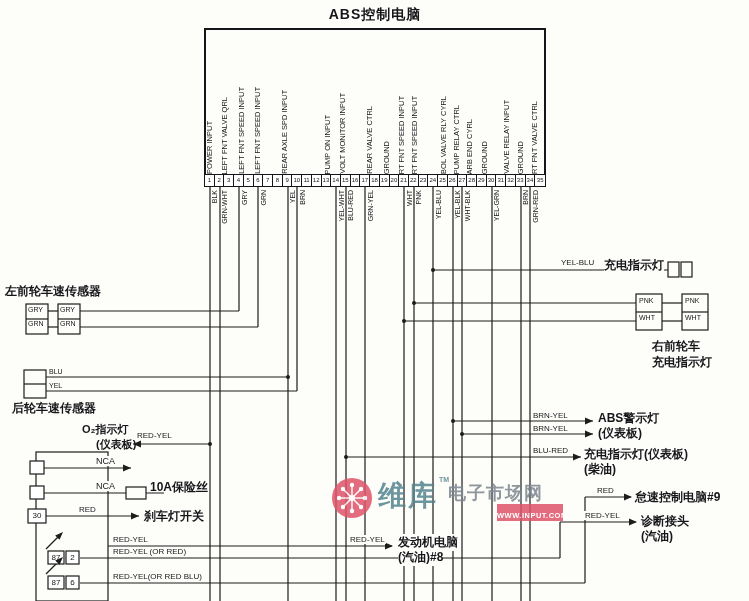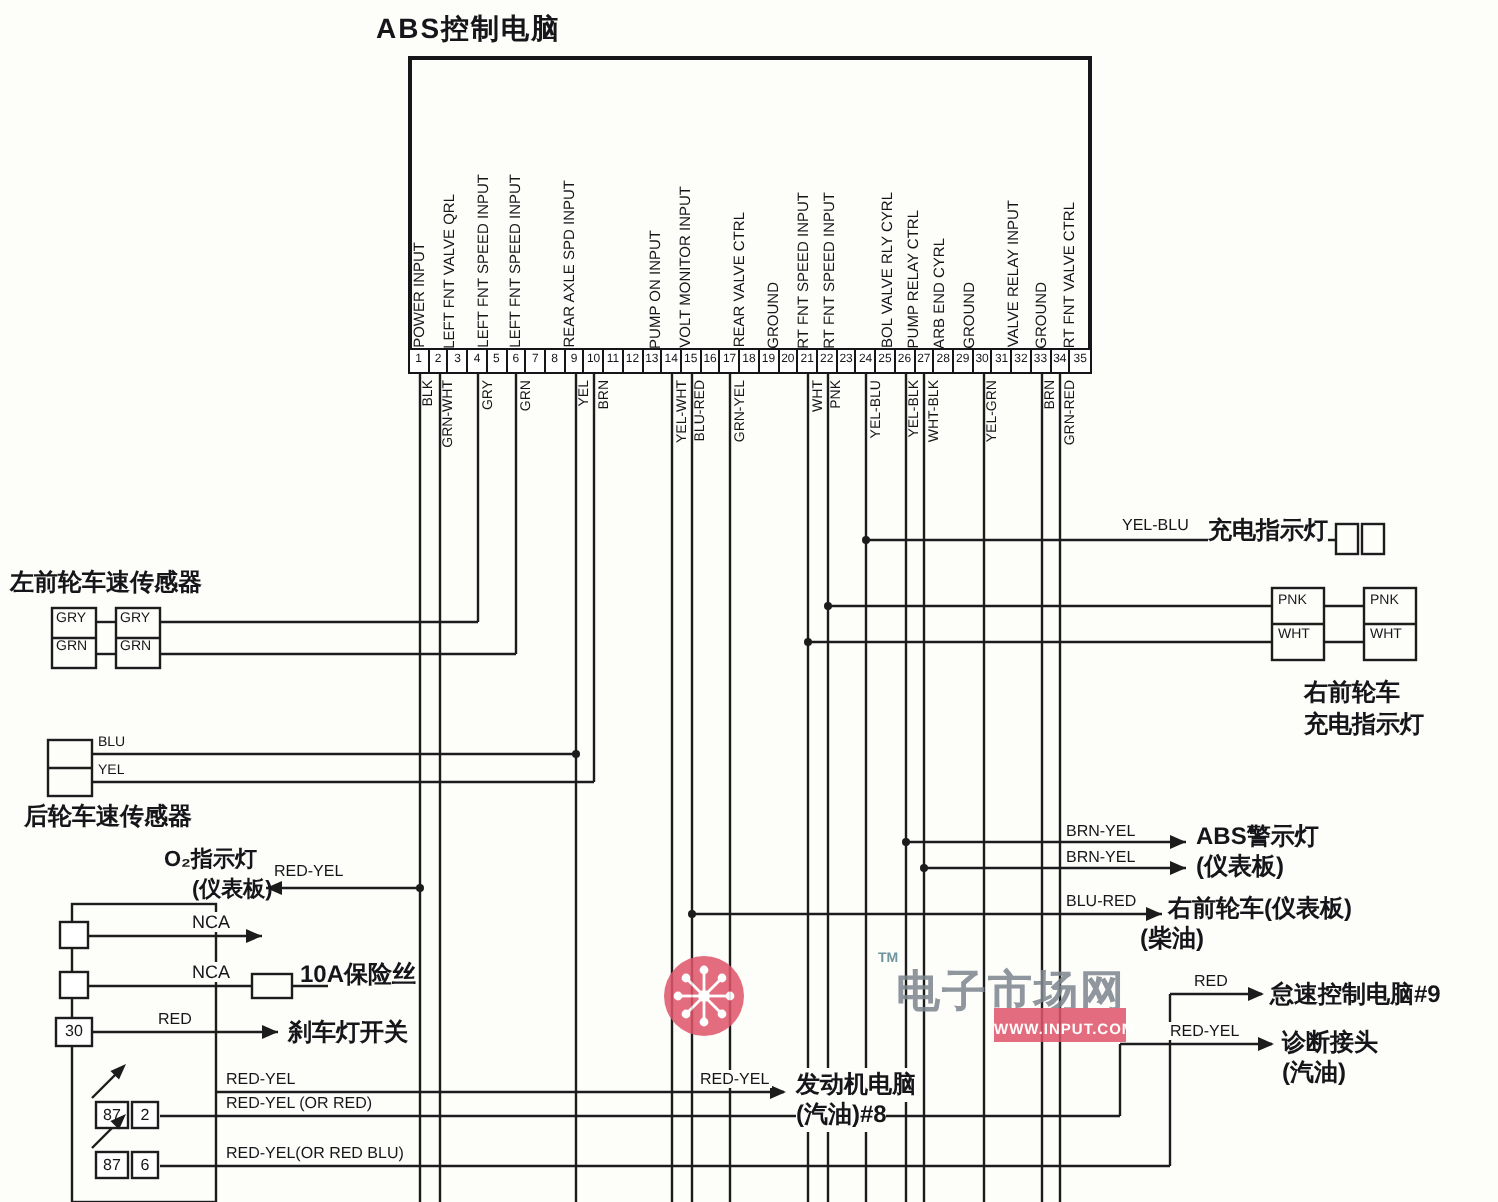--- a/index.html
+++ b/index.html
@@ -7,21 +7,21 @@
   .canvas{
     position:relative; width:749px; height:601px; background:#fdfdfa;
     font-family:"Liberation Sans", sans-serif; color:#16161a; overflow:hidden;
   }
   svg.wires{ position:absolute; left:0; top:0; z-index:1; }
   .ecu-box{
     position:absolute; left:204px; top:28px; width:342px; height:147px;
     border:2px solid #16161a; border-bottom:none; background:#fdfdfa; z-index:1;
   }
   .ecu-title{
-    position:absolute; left:188px; top:6px; width:342px; 
+    position:absolute; left:204px; top:6px; width:342px; text-align:center;
     font-size:14px; font-weight:bold; z-index:2; letter-spacing:1px;
   }
   .pin-row{
     position:absolute; left:204px; top:174px; width:342px; height:13px;
     display:grid; grid-template-columns:repeat(35,1fr);
     border:1px solid #16161a; background:#fff; z-index:2;
   }
   .pin-cell{ border-right:1px solid #16161a; font-size:6px; line-height:11px; text-align:center; overflow:hidden; }
   .pin-cell:last-child{ border-right:none; }
   .vtext{
@@ -34,21 +34,21 @@
   .cn{ font-size:12px; font-weight:bold; }
   .cn-sm{ font-size:11px; font-weight:bold; }
   .wtag{ position:absolute; z-index:2; font-size:8px; background:#fdfdfa; padding:0 1px; white-space:nowrap; }
   .tag{ position:absolute; z-index:2; font-size:7px; background:transparent; white-space:nowrap; }
   .pinnum{ position:absolute; z-index:2; font-size:8px; text-align:center; }
   
   .wm{ position:absolute; left:326px; top:470px; width:245px; height:56px; z-index:5; opacity:.86; }
   .wm-icon{ position:absolute; left:4px; top:6px; }
   .wm-brand{ position:absolute; left:52px; top:7px; font-size:28px; font-weight:bold; letter-spacing:2px; }
   .wm-tm{ position:absolute; left:113px; top:6px; font-size:7px; font-weight:bold; }
-  .wm-rest{ position:absolute; left:122px; top:11px; font-size:22px; letter-spacing:1px; font-weight:bold; }
+  .wm-rest{ position:absolute; left:122px; top:11px; font-size:18px; letter-spacing:1px; font-weight:bold; }
   .wm-tagline{ position:absolute; left:4px; top:37px; font-size:12.5px; font-weight:bold; letter-spacing:3.5px; }
   .wm-urlbox{ position:absolute; left:171px; top:34px; width:66px; height:17px; text-align:center; }
   .wm-url{ color:#fff; font-size:7.5px; font-weight:bold; line-height:17px; letter-spacing:.5px; }
 </style>
 </head>
 <body>
 
 <div class="canvas">
 
   <svg class="wires" width="749" height="601">
@@ -258,22 +258,22 @@
 
   <div class="wtag" style="left:560px;top:258px">YEL-BLU</div>
   <div class="label cn" style="left:604px;top:257px;background:#fdfdfa">充电指示灯</div>
   <div class="label cn" style="left:652px;top:338px">右前轮车</div>
   <div class="label cn" style="left:652px;top:354px">充电指示灯</div>
   <div class="wtag" style="left:532px;top:411px">BRN-YEL</div>
   <div class="wtag" style="left:532px;top:424px">BRN-YEL</div>
   <div class="label cn" style="left:598px;top:410px">ABS警示灯</div>
   <div class="label cn" style="left:598px;top:425px">(仪表板)</div>
   <div class="wtag" style="left:532px;top:446px">BLU-RED</div>
-  <div class="label cn" style="left:584px;top:446px">右前轮车(仪表板)</div>
-  <div class="label cn" style="left:570px;top:461px">(柴油)</div>
+  <div class="label cn" style="left:584px;top:446px">充电指示灯(仪表板)</div>
+  <div class="label cn" style="left:584px;top:461px">(柴油)</div>
   <div class="wtag" style="left:596px;top:486px">RED</div>
   <div class="label cn" style="left:635px;top:489px">怠速控制电脑#9</div>
   <div class="wtag" style="left:584px;top:511px">RED-YEL</div>
   <div class="label cn" style="left:641px;top:513px">诊断接头</div>
   <div class="label cn" style="left:641px;top:528px">(汽油)</div>
   <div class="wtag" style="left:349px;top:535px">RED-YEL</div>
   <div class="label cn" style="left:398px;top:534px;background:#fdfdfa">发动机电脑</div>
   <div class="label cn" style="left:398px;top:549px;background:#fdfdfa">(汽油)#8</div>
 
   <div class="wm">
@@ -294,20 +294,21 @@
           <circle cx="31" cy="13" r="2.2"></circle>
           <circle cx="35" cy="22" r="2.2"></circle>
         <circle cx="31" cy="31" r="2.2"></circle>
           <circle cx="22" cy="35" r="2.2"></circle>
           <circle cx="13" cy="31" r="2.2"></circle>
         <circle cx="9" cy="22" r="2.2"></circle>
           <circle cx="13" cy="13" r="2.2"></circle>
           <circle cx="22" cy="22" r="3"></circle>
       </g>
     </svg>
+    <div class="wm-brand" style="color: rgb(85, 133, 143);">维库</div>
     <div class="wm-tm" style="color: rgb(85, 133, 143);">TM</div>
     <div class="wm-rest" style="color: rgb(125, 134, 143);">电子市场网</div>
     <div class="wm-urlbox" style="background: rgb(224, 85, 107);">
       <span class="wm-url">WWW.INPUT.COM</span>
     </div>
   </div>
 
 <div class="tag" style="left: 28px; top: 306px;">GRY</div>
     <div class="tag" style="left: 28px; top: 320px;">GRN</div>
     <div class="tag" style="left: 60px; top: 306px;">GRY</div>

